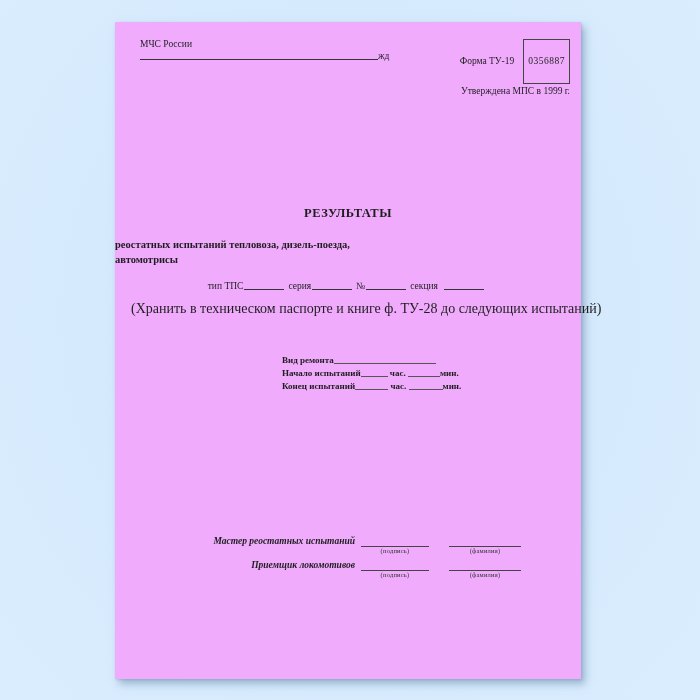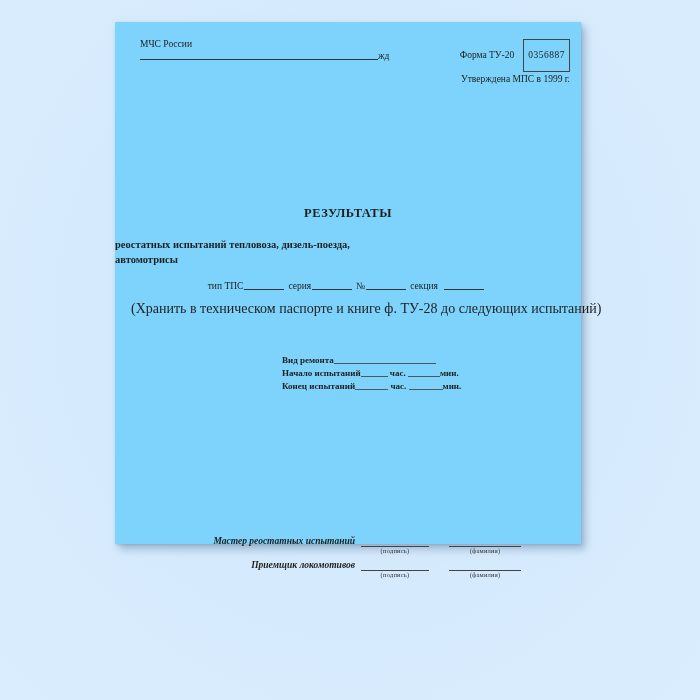--- a/index.html
+++ b/index.html
@@ -13,22 +13,22 @@
     overflow: hidden;
     background: radial-gradient(ellipse at 50% 45%, #d2e7fb 0%, #d6eafd 55%, #d9edfe 100%);
     font-family: "Liberation Serif", "DejaVu Serif", serif;
     color: #1e1e1e;
   }
   .page {
     position: absolute;
     left: 115px;
     top: 22px;
     width: 466px;
-    height: 522px;
-    background: #7dd3fc;
+    height: 657px;
+    background: #f0abfc;
     box-shadow: 4px 5px 8px rgba(104, 136, 170, 0.55), 1px 1px 2px rgba(120, 150, 180, 0.35);
   }
   .fill {
     display: inline-block;
     border-bottom: 1px solid #333;
     height: 9px;
     vertical-align: -1px;
   }
   
   .header-left {
@@ -45,21 +45,21 @@
     right: 11px;
     top: 17px;
     text-align: right;
     font-size: 9.5px;
     line-height: 14px;
     white-space: nowrap;
   }
   .form-number-box {
     display: inline-block;
     border: 1px solid #444;
-    padding: 10px 4px;
+    padding: 16px 4px;
     margin-left: 9px;
     letter-spacing: 0.5px;
     line-height: 11px;
   }
   
   .doc-title {
     position: absolute;
     top: 184px;
     left: 0;
     width: 100%;
@@ -154,21 +154,21 @@
 <body>
 
 <div class="page">
 
   <div class="header-left">
     <div>МЧС России</div>
     <div><span class="fill" style="width:238px"></span><span>жд</span></div>
   </div>
 
   <div class="header-right">
-    <div><span>Форма ТУ-20</span><span class="form-number-box">0356887</span></div>
+    <div><span>Форма ТУ-19</span><span class="form-number-box">0356887</span></div>
     <div>Утверждена МПС в 1999 г.</div>
   </div>
 
   <div class="doc-title">РЕЗУЛЬТАТЫ</div>
   <div class="doc-subtitle">
     <div>реостатных испытаний тепловоза, дизель-поезда,</div>
     <div>автомотрисы</div>
   </div>
 
   <div class="type-line">

